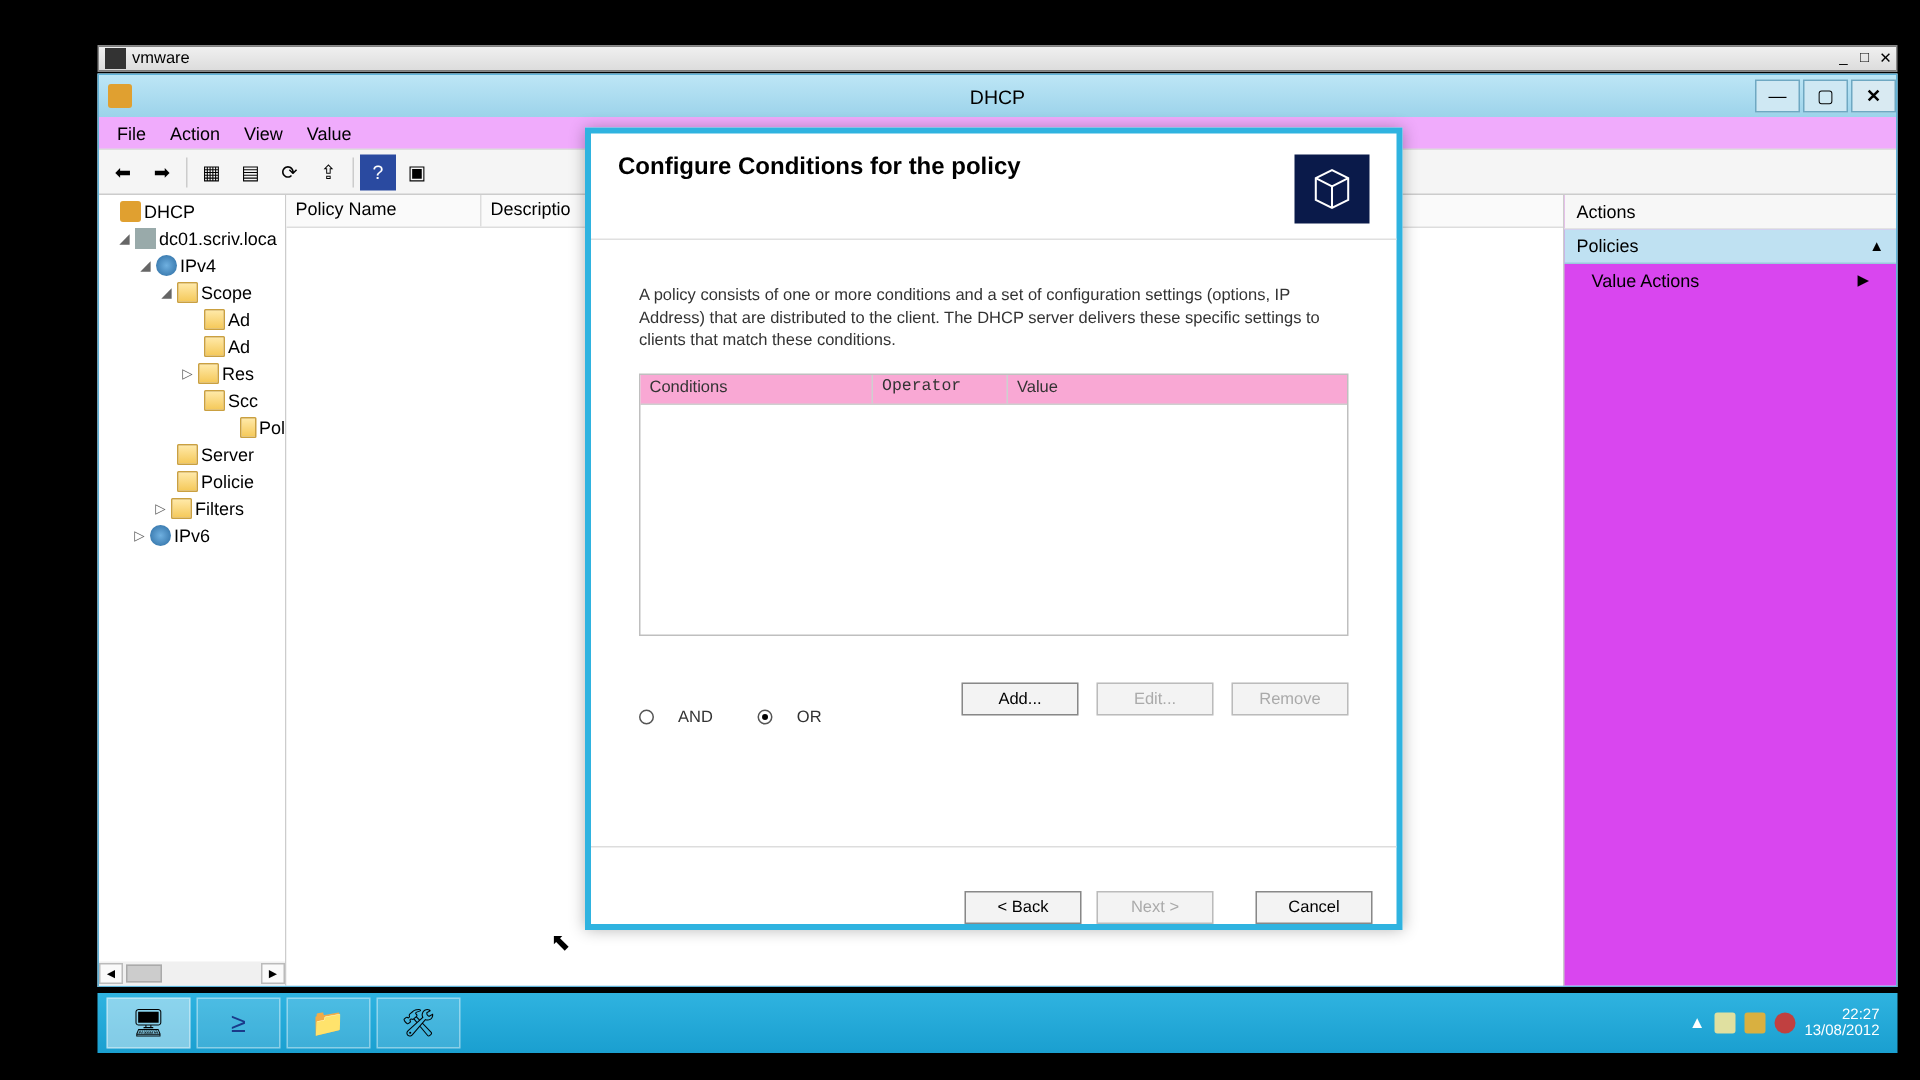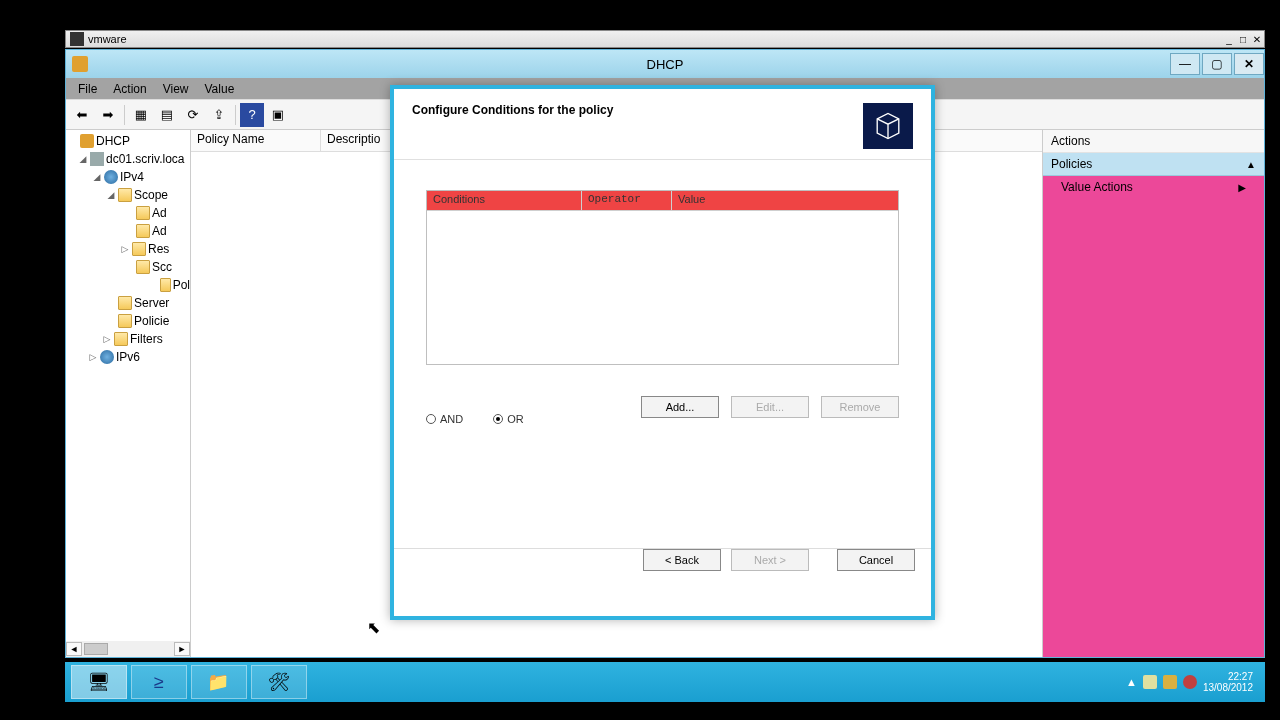--- a/index.html
+++ b/index.html
@@ -11,21 +11,21 @@
 .vmware-bar .winbtns span { width: 14px; text-align: center; font-size: 10px; cursor: default; }
 
 .app-window { position: absolute; top: 49px; left: 65px; right: 15px; bottom: 62px; background: #fff; border: 1px solid #5fb3d9; display: flex; flex-direction: column; }
 .app-title { height: 28px; background: linear-gradient(#bde6f6,#9cd3ea); display: flex; align-items: center; position: relative; }
 .app-title .ticon { width: 16px; height: 16px; margin: 0 6px; background: #e0a030; border-radius: 2px; }
 .app-title .ttext { position: absolute; left: 0; right: 0; text-align: center; font-size: 13px; pointer-events: none; }
 .app-title .winctrl { margin-left: auto; display: flex; }
 .app-title .winctrl div { width: 30px; height: 22px; border: 1px solid #6fa8c2; margin-left: 2px; display: flex; align-items: center; justify-content: center; font-size: 12px; background: #cfe8f3; cursor: pointer; }
 .app-title .winctrl .close { background: #d9eaf2; font-weight: bold; }
 
-.menubar { height: 22px; background: #a3a3a3; border-bottom: 1px solid #ddd; display: flex; align-items: center; font-size: 12px; padding-left: 4px; }
+.menubar { height: 22px; background: #f0abfc; border-bottom: 1px solid #ddd; display: flex; align-items: center; font-size: 12px; padding-left: 4px; }
 .menubar span { padding: 2px 8px; cursor: default; }
 
 .toolbar { height: 30px; background: #f5f5f5; border-bottom: 1px solid #ccc; display: flex; align-items: center; padding: 0 4px; gap: 2px; }
 .tool { width: 24px; height: 24px; border: 1px solid transparent; display: flex; align-items: center; justify-content: center; font-size: 13px; cursor: pointer; }
 .tsep { width: 1px; height: 20px; background: #ccc; margin: 0 2px; }
 
 .app-body { flex: 1; display: flex; min-height: 0; }
 .tree { width: 125px; border-right: 1px solid #ccc; background: #fff; font-size: 12px; overflow: auto; padding-top: 2px; position: relative; }
 .tree-scroll { position: absolute; bottom: 0; left: 0; right: 0; height: 16px; background: #f0f0f0; display: flex; align-items: center; }
 .tree-scroll .arr { width: 16px; height: 14px; border: 1px solid #bbb; background: #fafafa; text-align: center; font-size: 9px; line-height: 12px; }
@@ -37,53 +37,53 @@
 .node .ic { width: 14px; height: 14px; margin: 0 2px; display: inline-block; }
 .ic-dhcp { background: #e0a030; border-radius: 2px; }
 .ic-srv { background: #9aa; }
 .ic-globe { background: radial-gradient(#6fb0e0,#2a6aa0); border-radius: 50%; }
 .ic-folder { background: linear-gradient(#ffe9a8,#f5c95a); border: 1px solid #caa040; border-radius: 1px; }
 
 .main { flex: 1; background: #fff; position: relative; }
 .main-header { height: 22px; border-bottom: 1px solid #ddd; display: flex; font-size: 12px; background: #fafafa; }
 .main-header div { border-right: 1px solid #ddd; padding: 2px 6px; }
 
-.actions { width: 222px; border-left: 1px solid #ccc; background: #ec4899; font-size: 12px; }
+.actions { width: 222px; border-left: 1px solid #ccc; background: #d946ef; font-size: 12px; }
 .actions-title { padding: 4px 8px; font-size: 12px; border-bottom: 1px solid #e3e3e3; background: #f7f7f7; }
 .actions-sub { padding: 4px 8px; background: #bfe1f2; border-bottom: 1px solid #9cc8dd; display: flex; align-items: center; }
 .actions-sub .up { margin-left: auto; font-size: 10px; }
 .actions-item { padding: 4px 18px; display: flex; align-items: center; cursor: default; }
 .actions-item .arrow { margin-left: auto; font-size: 10px; }
 
 .wizard { position: absolute; top: 85px; left: 390px; width: 545px; height: 535px; background: #fff; border: 4px solid #2fb3e0; box-shadow: 0 0 10px rgba(0,0,0,.3); display: flex; flex-direction: column; }
 .wiz-title { height: 28px; background: #2fb3e0; color: #000; display: flex; align-items: center; justify-content: center; font-size: 13px; margin: -4px -4px 0 -4px; }
 .wiz-head { padding: 14px 18px 10px; display: flex; align-items: flex-start; border-bottom: 1px solid #e0e0e0; }
-.wiz-head .htxt { font-weight: bold; font-size: 12px; }
+.wiz-head .htxt { font-weight: bold; font-size: 16px; }
 .wiz-head .hicon { margin-left: auto; width: 50px; height: 46px; background: #0a1a4a; display: flex; align-items: center; justify-content: center; }
 .wiz-head .hicon svg { width: 36px; height: 36px; }
 
 .wiz-body { flex: 1; padding: 30px 32px 10px; font-size: 11px; color: #333; }
 .wiz-desc { margin-bottom: 14px; line-height: 1.35; }
 .cond-table { border: 1px solid #bfbfbf; height: 175px; background: #fff; }
-.cond-thead { display: flex; height: 20px; background: #ef4444; border-bottom: 1px solid #cfcfcf; font-size: 11px; }
+.cond-thead { display: flex; height: 20px; background: #f9a8d4; border-bottom: 1px solid #cfcfcf; font-size: 11px; }
 .cond-thead div { border-right: 1px solid #cfcfcf; padding: 2px 6px; }
 .cond-thead .c1 { width: 155px; }
 .cond-thead .c2 { width: 90px; font-family: Liberation Mono, monospace; }
 .cond-thead .c3 { flex: 1; border-right: none; }
 
 .radios { display: flex; align-items: center; gap: 30px; margin-top: 24px; font-size: 11px; }
-.radios label { display: flex; align-items: center; gap: 4px; }
+.radios label { display: flex; align-items: center; gap: 16px; }
 .radio-dot { width: 10px; height: 10px; border: 1px solid #555; border-radius: 50%; display: inline-flex; align-items: center; justify-content: center; }
 .radio-dot.sel::after { content: ""; width: 4px; height: 4px; background: #000; border-radius: 50%; }
 
 .wiz-row-btns { display: flex; gap: 12px; margin-top: -28px; justify-content: flex-end; }
 .btn { width: 78px; height: 22px; font-size: 11px; border: 1px solid #888; background: #f3f3f3; cursor: pointer; }
 .btn:disabled { color: #aaa; border-color: #bbb; cursor: default; }
 
-.wiz-foot { height: 68px; border-top: 1px solid #ddd; display: flex; align-items: flex-start; justify-content: flex-end; gap: 10px; padding: 0 16px; }
+.wiz-foot { height: 52px; border-top: 1px solid #ddd; display: flex; align-items: flex-end; justify-content: flex-end; gap: 10px; padding: 0 16px; }
 
 .taskbar { position: absolute; bottom: 18px; left: 65px; right: 15px; height: 40px; background: linear-gradient(#2fb3e0,#1a9fd0); display: flex; align-items: center; padding: 0 6px; }
 .task-item { width: 56px; height: 34px; margin-right: 4px; border: 1px solid rgba(255,255,255,.4); background: rgba(255,255,255,.15); display: flex; align-items: center; justify-content: center; font-size: 18px; cursor: pointer; }
 .task-item.active { background: rgba(255,255,255,.45); }
 .tray { margin-left: auto; display: flex; align-items: center; gap: 6px; color: #fff; font-size: 10px; }
 .tray .tico { width: 14px; height: 14px; background: #e0e0a0; border-radius: 2px; }
 .tray .clock { text-align: right; line-height: 1.1; font-size: 10px; padding-right: 6px; }
 
 .cursor { position: absolute; top: 618px; left: 367px; font-size: 16px; pointer-events: none; }
 </style>
@@ -233,20 +233,21 @@
     <div class="hicon">
       <svg viewBox="0 0 40 40">
           <g stroke="#fff" stroke-width="1.5" fill="none">
             <path d="M8 12 L20 6 L32 12 L32 28 L20 34 L8 28 Z"></path>
             <path d="M8 12 L20 18 L32 12 M20 18 L20 34"></path>
           </g>
         </svg>
     </div>
   </div>
   <div class="wiz-body">
+    <div class="wiz-desc">A policy consists of one or more conditions and a set of configuration settings (options, IP Address) that are distributed to the client. The DHCP server delivers these specific settings to clients that match these conditions.</div>
     <div class="cond-table">
       <div class="cond-thead">
         <div class="c1">Conditions</div>
         <div class="c2">Operator</div>
         <div class="c3">Value</div>
       </div>
     </div>
     <div style="display:flex;align-items:center;margin-top:24px">
       <div class="radios">
         <label>

